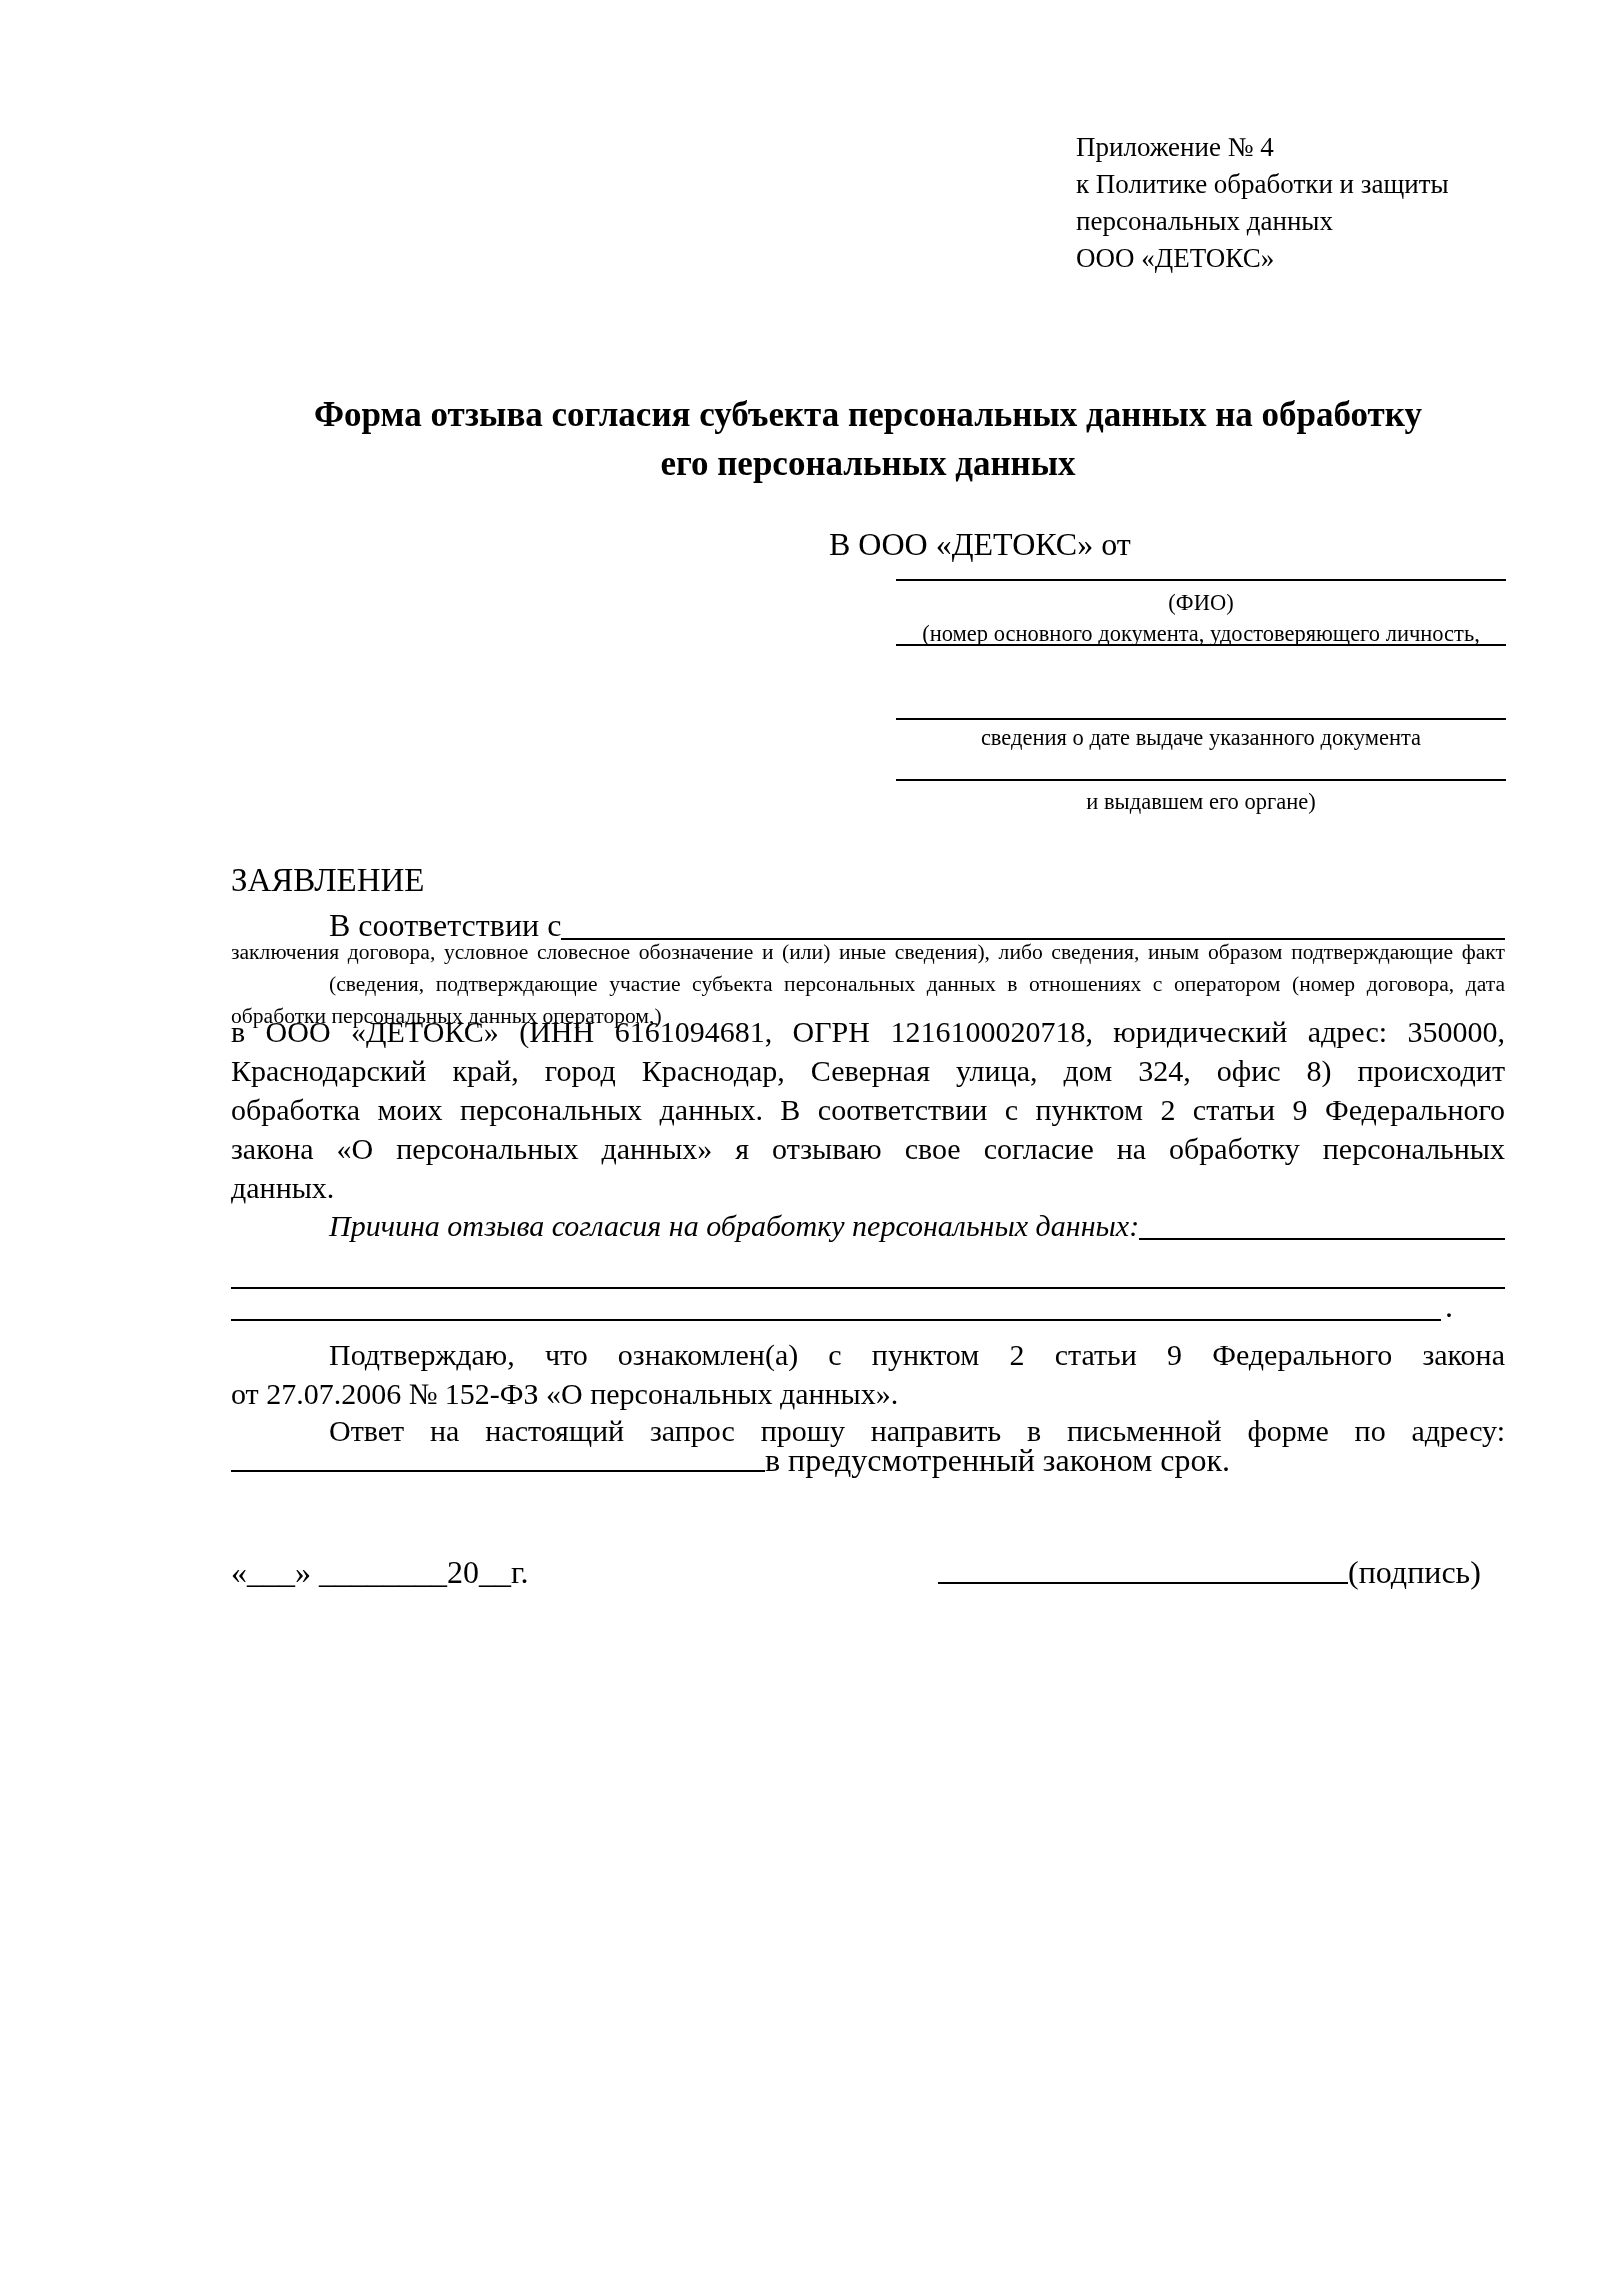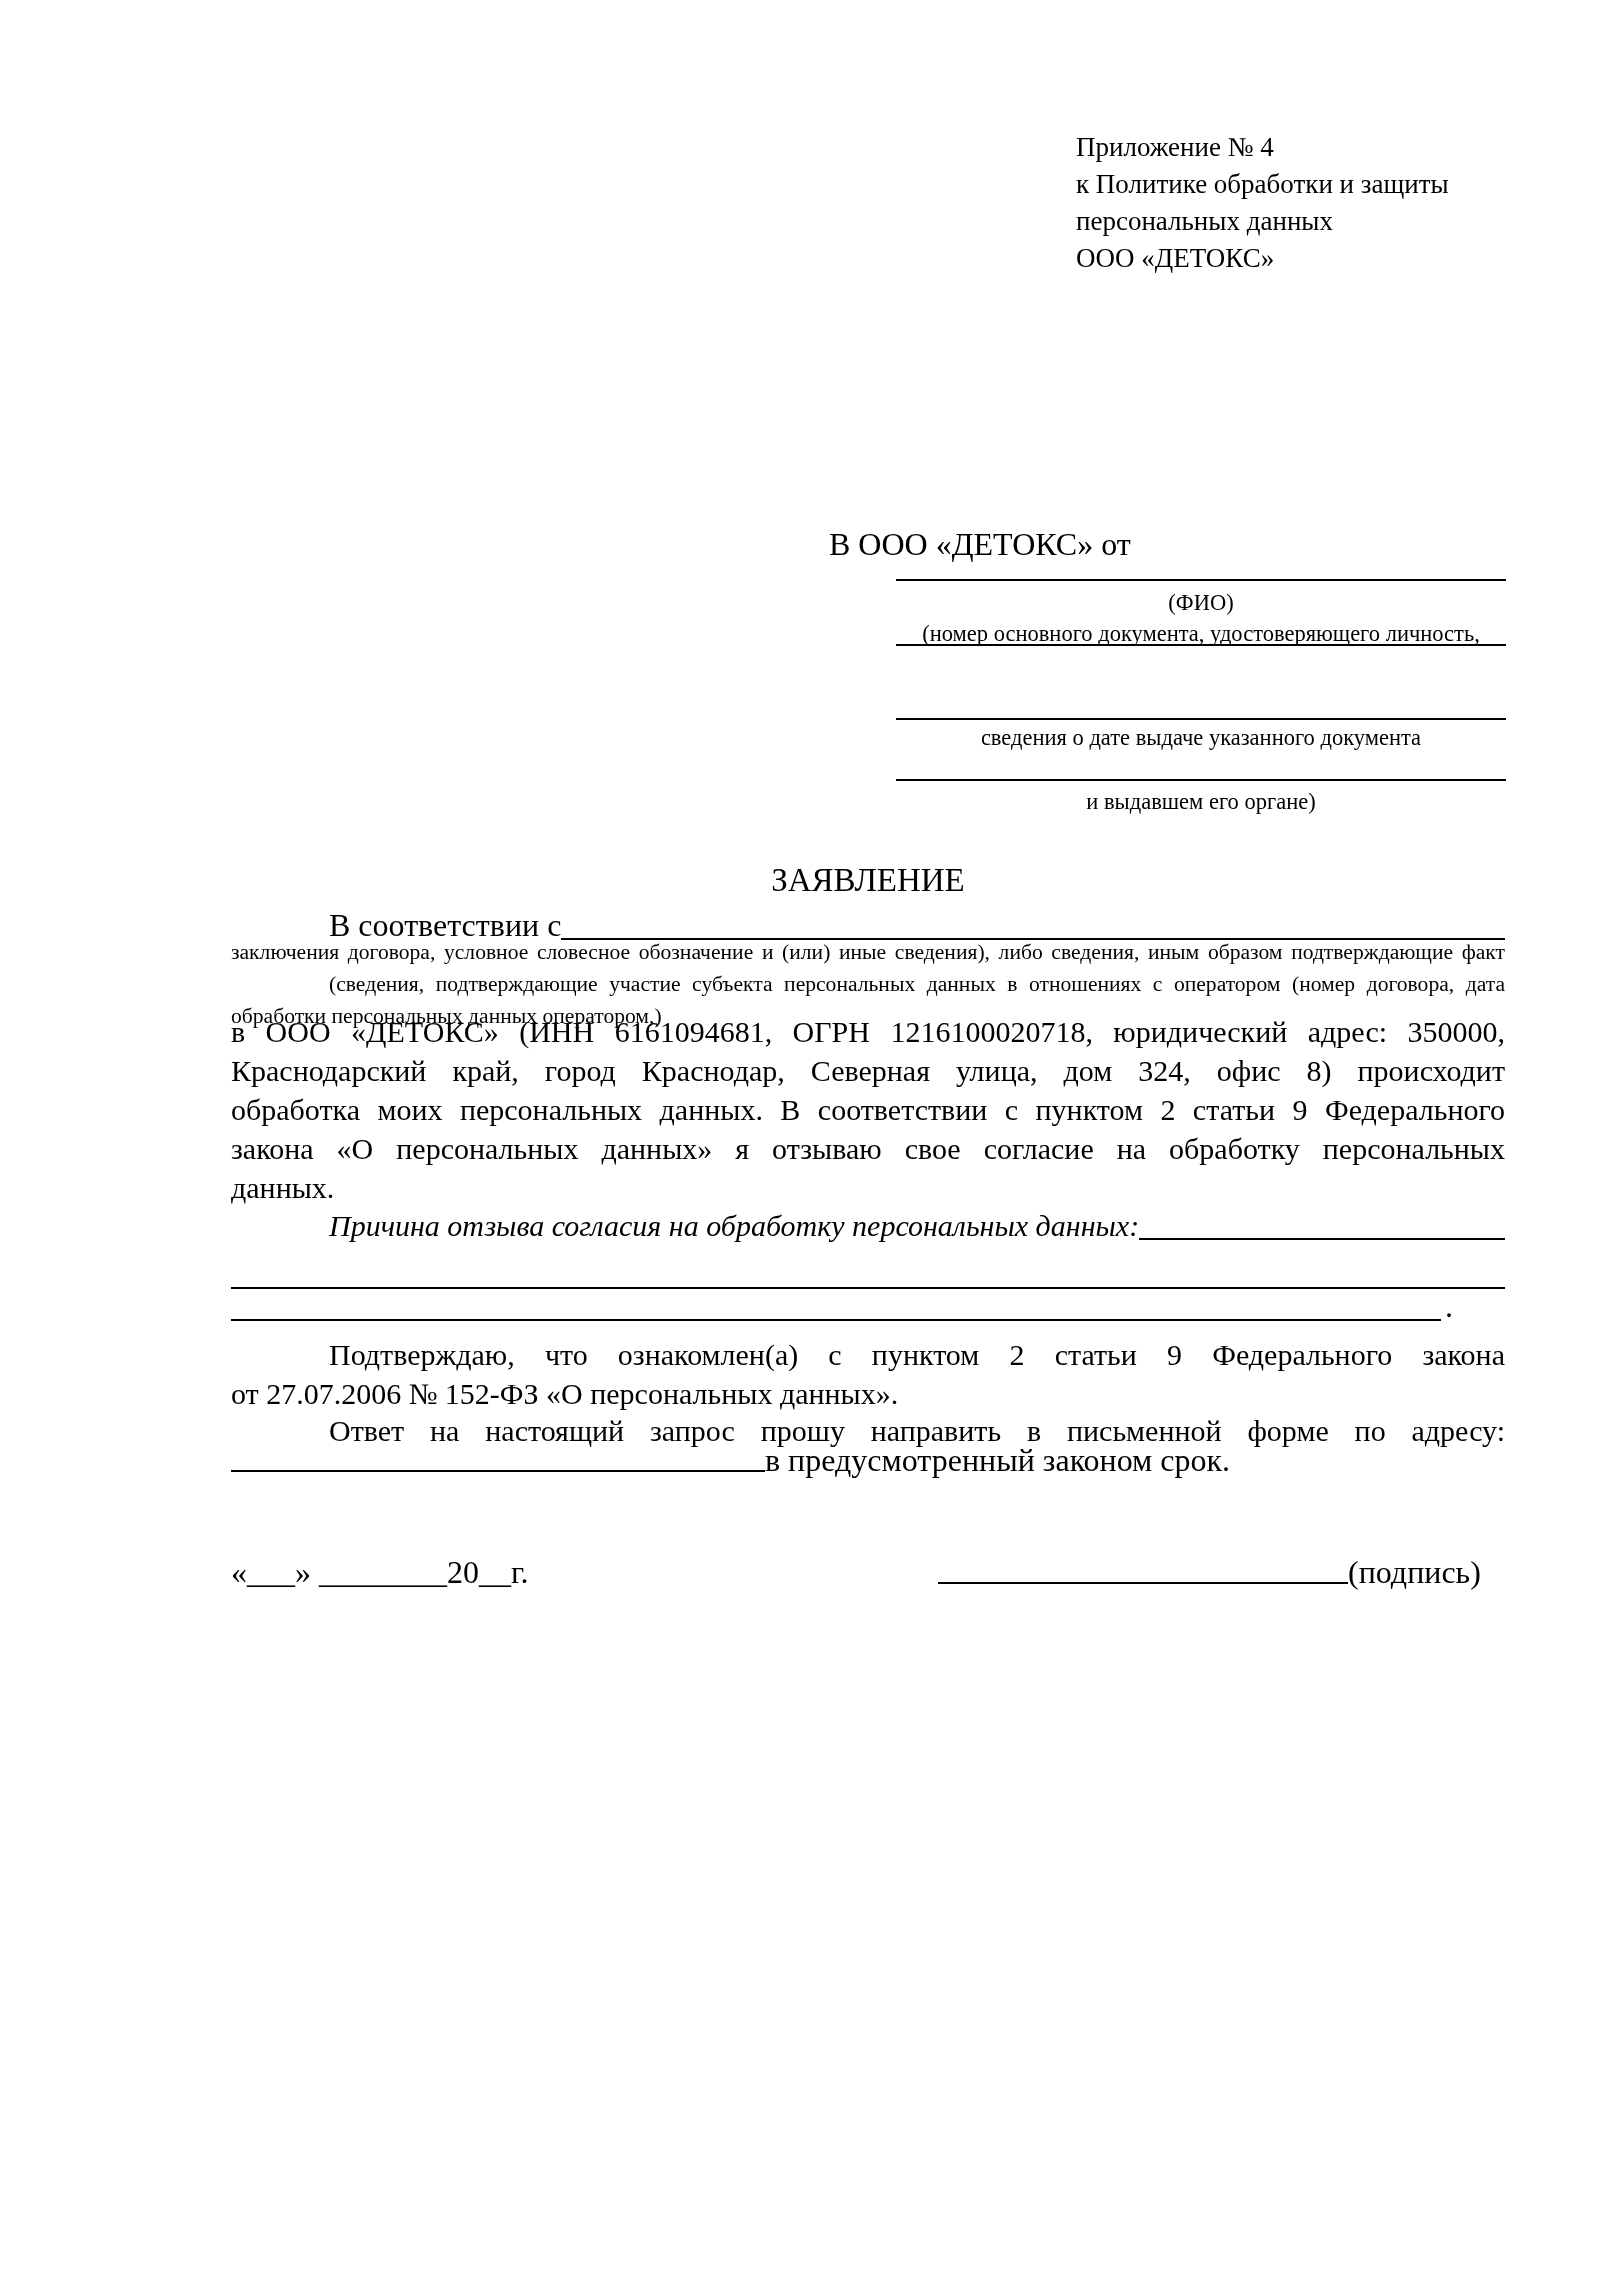--- a/index.html
+++ b/index.html
@@ -17,21 +17,21 @@
 
   .appendix{top:129px;left:1076px;font-size:27px;line-height:37px;}
   .title{top:390px;left:231px;width:1274px;text-align:center;
          font-weight:700;font-size:35px;line-height:49px;}
   .to-line{top:525px;left:829px;}
 
   .blank{border-top:2.9px solid #000;height:0;}
   .fld-line{left:896px;width:610px;}
   .fld-cap{left:896px;width:610px;text-align:center;font-size:22.5px;line-height:29px;}
 
-  .heading{top:861px;left:231px;width:1274px;text-align:center;
+  .heading{top:861px;left:231px;width:1274px;text-align:left;
            font-size:33px;line-height:39px;}
 
   .flexrow{display:flex;left:231px;width:1274px;}
   .prefix{padding-left:98px;white-space:pre;}
   .fill{flex:1;border-bottom:2.9px solid #000;margin-bottom:4.9px;}
 
   .note{top:936px;left:231px;width:1274px;font-size:21.6px;line-height:32px;}
   .bodytxt{top:1012px;left:231px;width:1274px;}
   .confirm{top:1335px;left:231px;width:1274px;}
   .reply1{top:1411px;left:231px;width:1274px;}
@@ -61,20 +61,24 @@
 
 <div class="page">
 
   <div class="abs appendix">
     <div>Приложение № 4</div>
     <div>к Политике обработки и защиты</div>
     <div>персональных данных</div>
     <div>ООО «ДЕТОКС»</div>
   </div>
 
+  <div class="abs title">
+    <div>Форма отзыва согласия субъекта персональных данных на обработку</div>
+    <div>его персональных данных</div>
+  </div>
 
   <div class="abs to-line fz33">В ООО «ДЕТОКС» от</div>
 
   <div class="abs blank fld-line" style="top:579px"></div>
   <div class="abs fld-cap" style="top:588px">(ФИО)</div>
 
   <div class="abs blank fld-line" style="top:644px"></div>
   <div class="abs fld-cap" style="top:619px">(номер основного документа, удостоверяющего личность,</div>
 
   <div class="abs blank fld-line" style="top:718px"></div>

